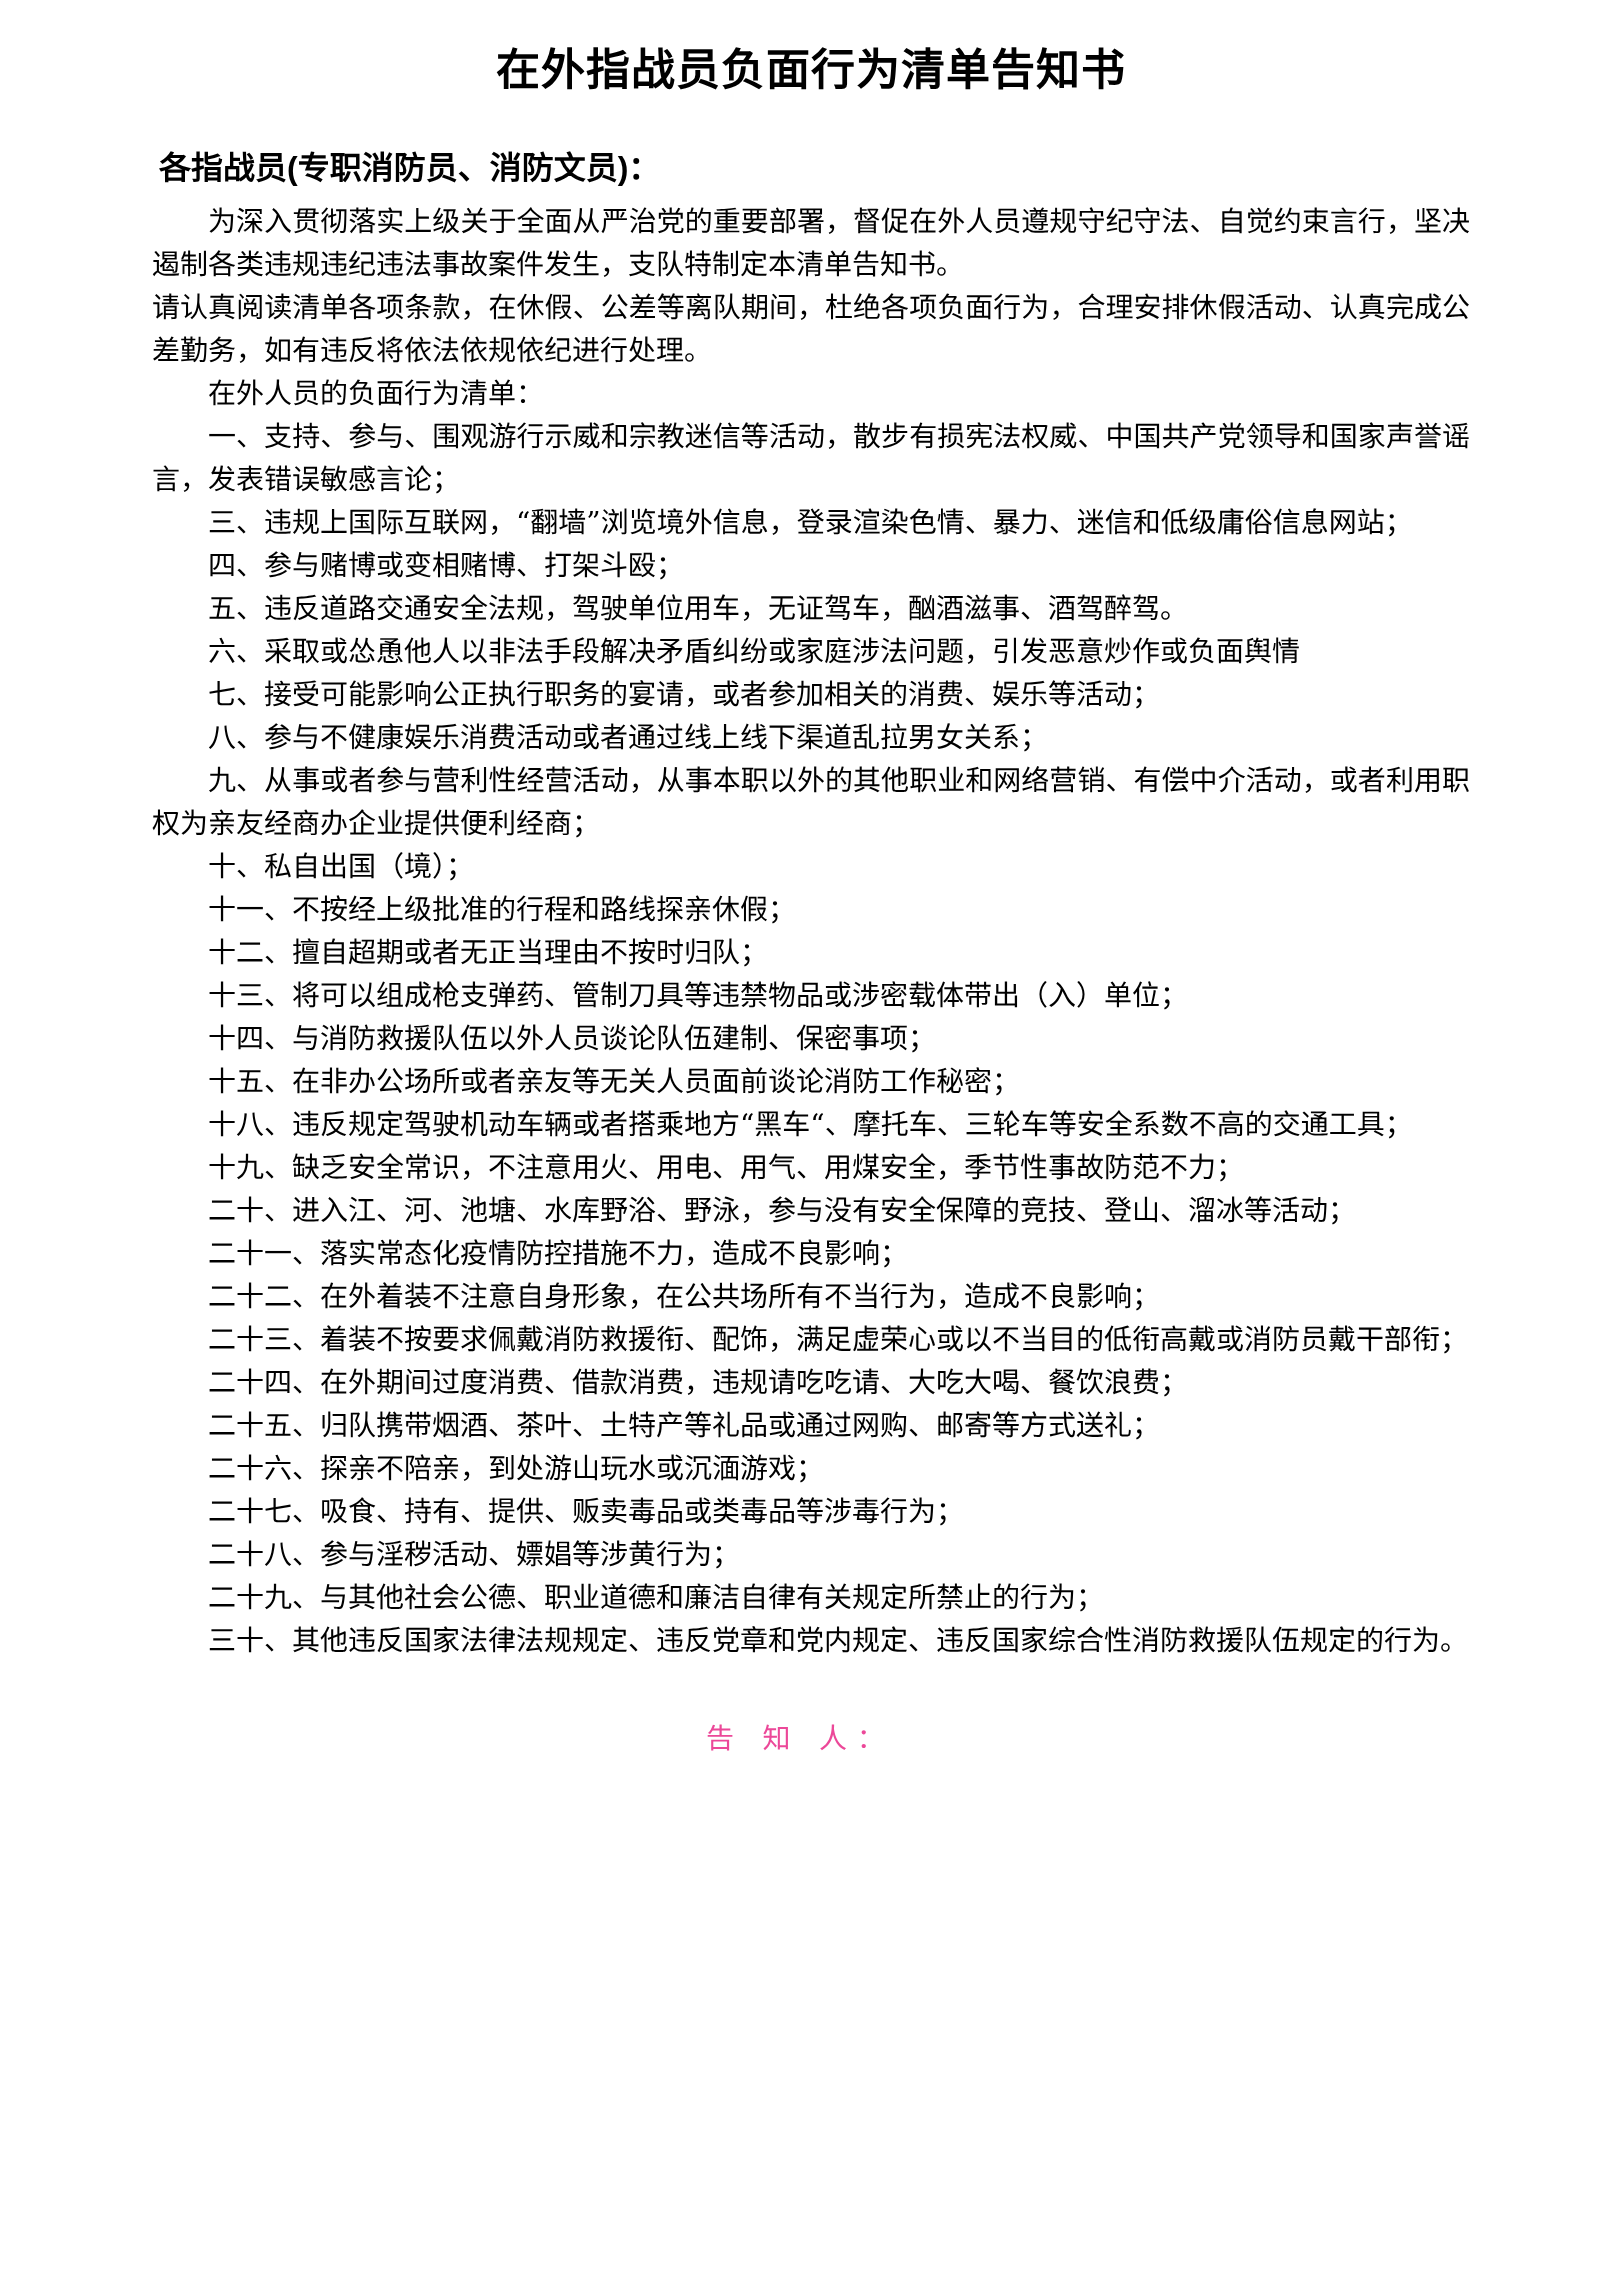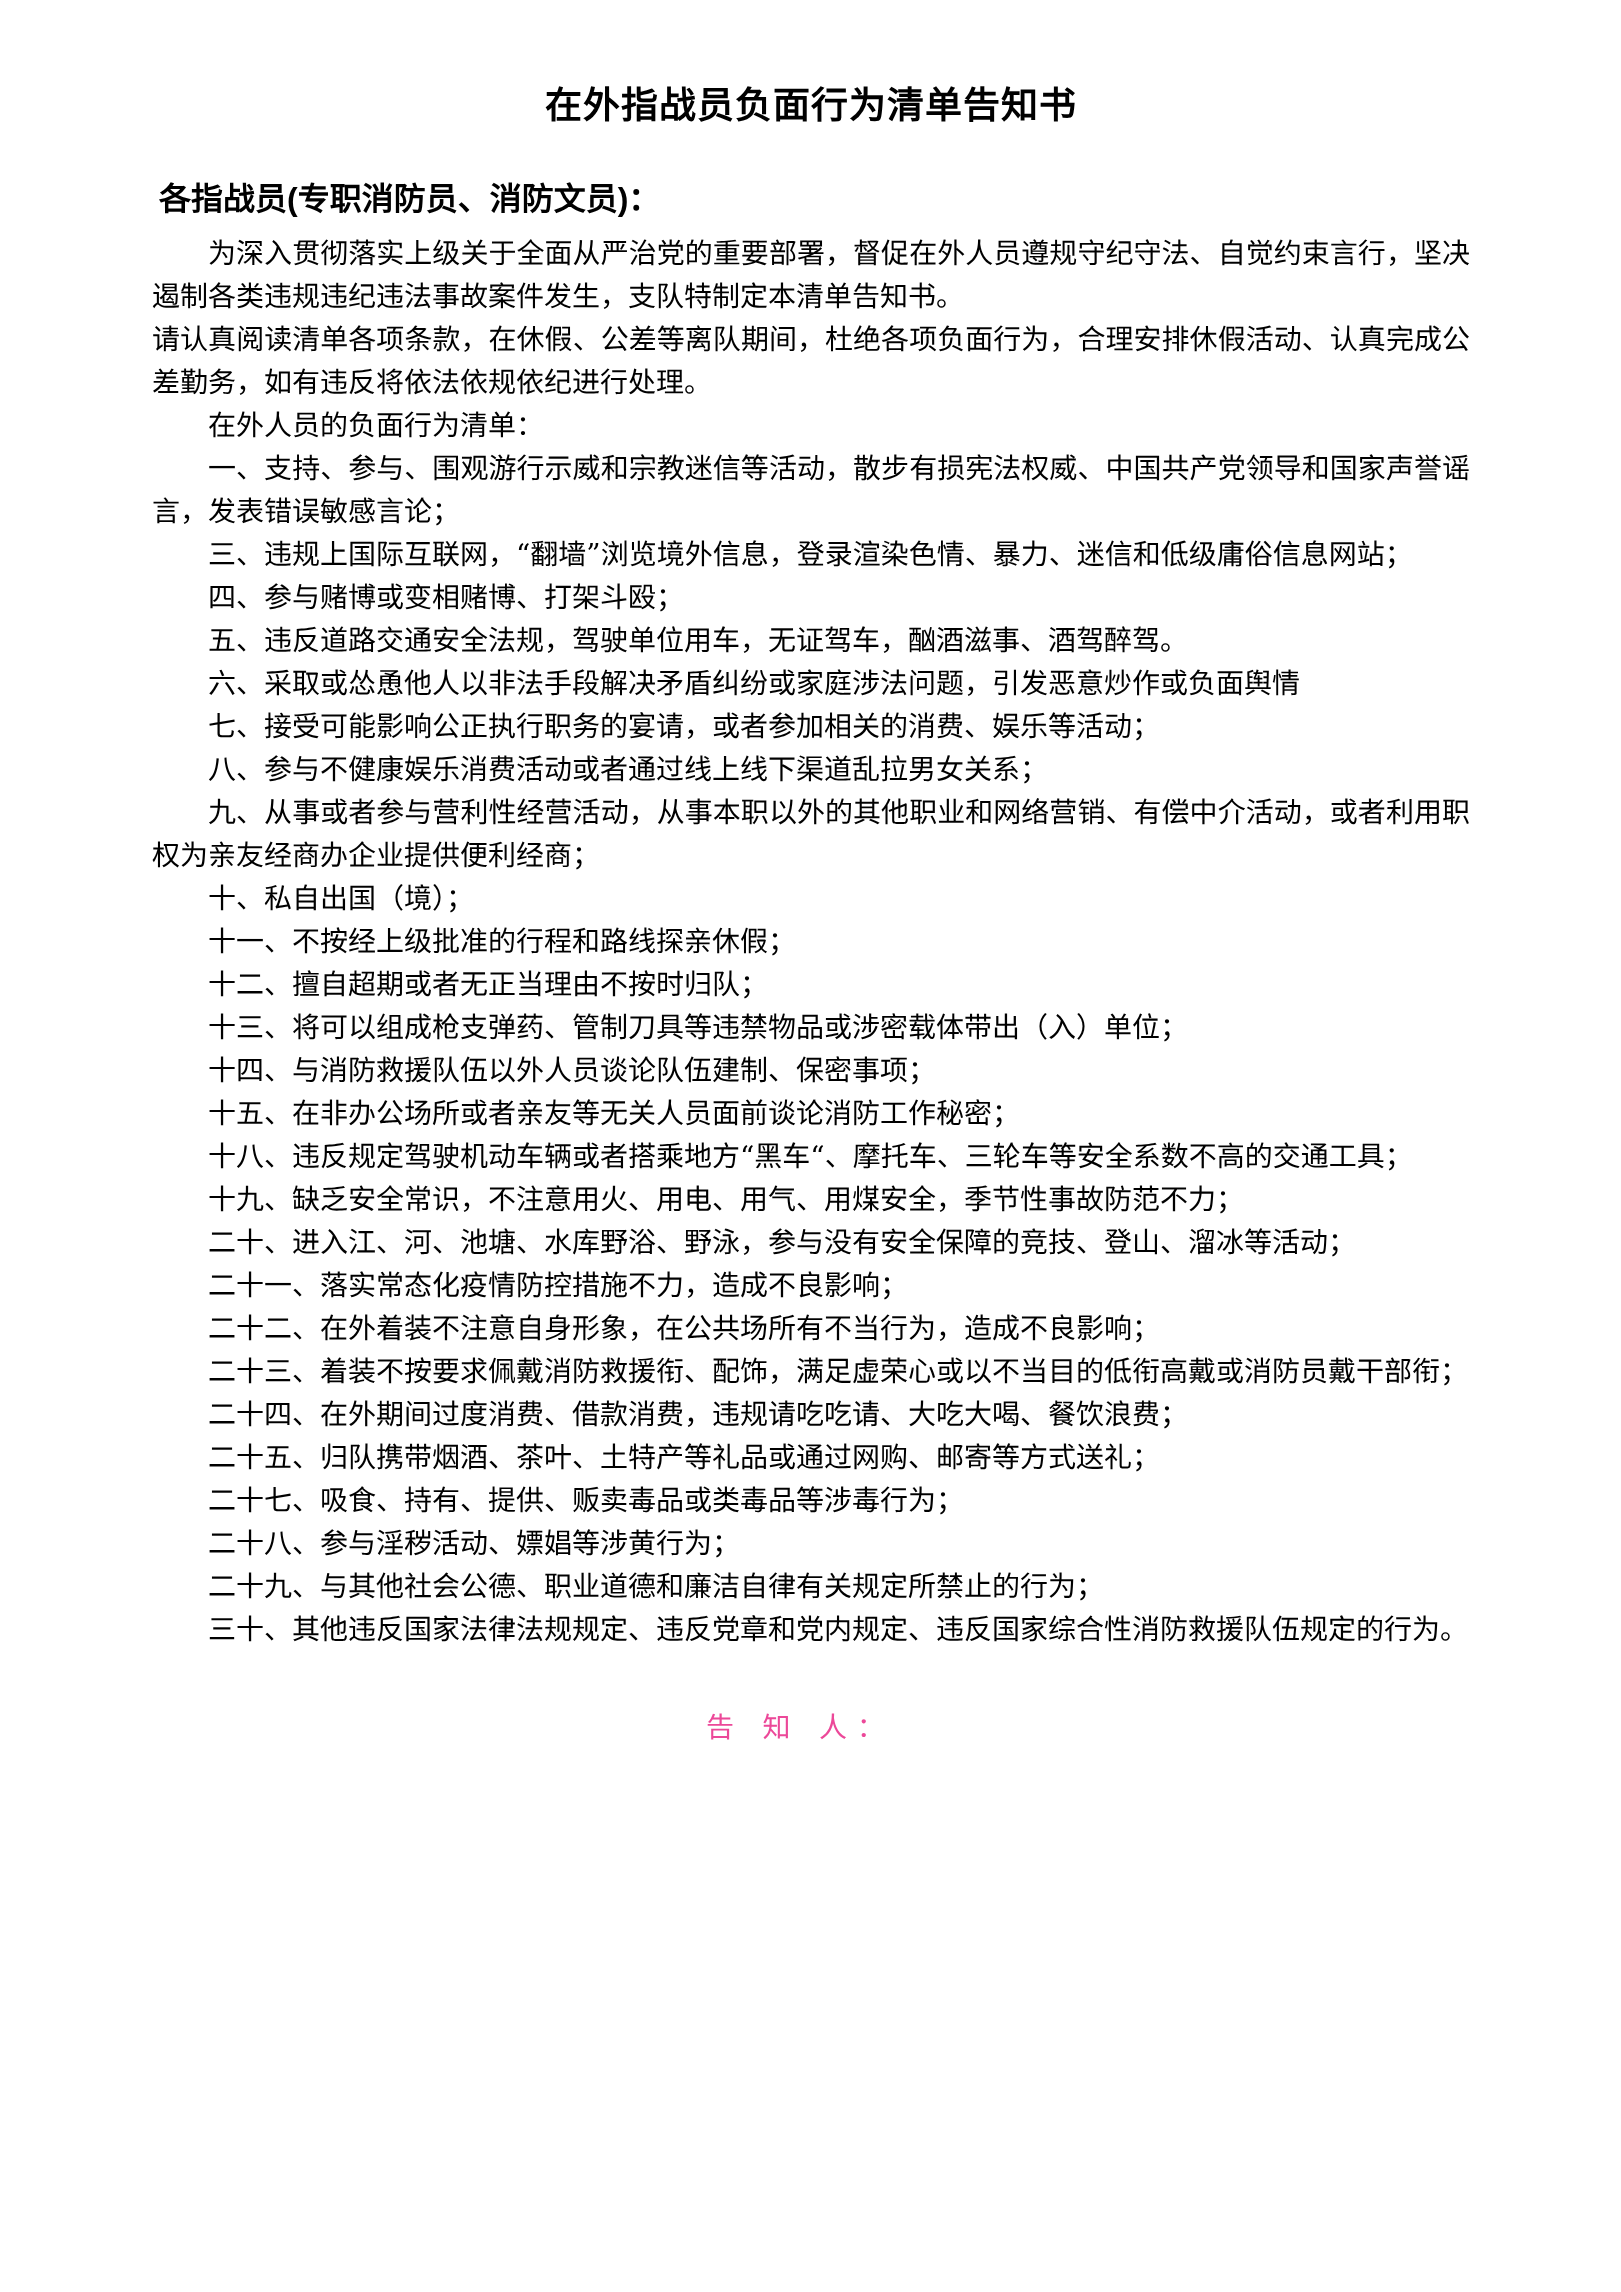--- a/index.html
+++ b/index.html
@@ -24,26 +24,26 @@
   .content {
     position: absolute;
     left: 152px;
     top: 0;
     width: 1318px;
   }
 
   
   .doc-title {
     font-family: "Liberation Sans", "DejaVu Sans", sans-serif;
-    font-size: 37px;
+    font-size: 44px;
     font-weight: 700;
     text-align: center;
     letter-spacing: 1px;
     margin: 0;
-    padding-top: 84px;
+    padding-top: 44px;
     line-height: 1.2;
     color: #000;
   }
 
   
   .salutation {
     font-family: "Liberation Sans", "DejaVu Sans", sans-serif;
     font-size: 32px;
     font-weight: 700;
     margin: 7px;
@@ -119,20 +119,21 @@
       <p class="para">十四、与消防救援队伍以外人员谈论队伍建制、保密事项；</p>
       <p class="para">十五、在非办公场所或者亲友等无关人员面前谈论消防工作秘密；</p>
       <p class="para">十八、违反规定驾驶机动车辆或者搭乘地方“黑车“、摩托车、三轮车等安全系数不高的交通工具；</p>
       <p class="para">十九、缺乏安全常识，不注意用火、用电、用气、用煤安全，季节性事故防范不力；</p>
       <p class="para">二十、进入江、河、池塘、水库野浴、野泳，参与没有安全保障的竞技、登山、溜冰等活动；</p>
       <p class="para">二十一、落实常态化疫情防控措施不力，造成不良影响；</p>
       <p class="para">二十二、在外着装不注意自身形象，在公共场所有不当行为，造成不良影响；</p>
       <p class="para">二十三、着装不按要求佩戴消防救援衔、配饰，满足虚荣心或以不当目的低衔高戴或消防员戴干部衔；</p>
       <p class="para">二十四、在外期间过度消费、借款消费，违规请吃吃请、大吃大喝、餐饮浪费；</p>
       <p class="para">二十五、归队携带烟酒、茶叶、土特产等礼品或通过网购、邮寄等方式送礼；</p>
+      <p class="para">二十六、探亲不陪亲，到处游山玩水或沉湎游戏；</p>
       <p class="para">二十七、吸食、持有、提供、贩卖毒品或类毒品等涉毒行为；</p>
       <p class="para">二十八、参与淫秽活动、嫖娼等涉黄行为；</p>
       <p class="para">二十九、与其他社会公德、职业道德和廉洁自律有关规定所禁止的行为；</p>
       <p class="para">三十、其他违反国家法律法规规定、违反党章和党内规定、违反国家综合性消防救援队伍规定的行为。</p>
     </div>
 
     <div class="signature">告 知 人：</div>
 
   </div>
 </div>

